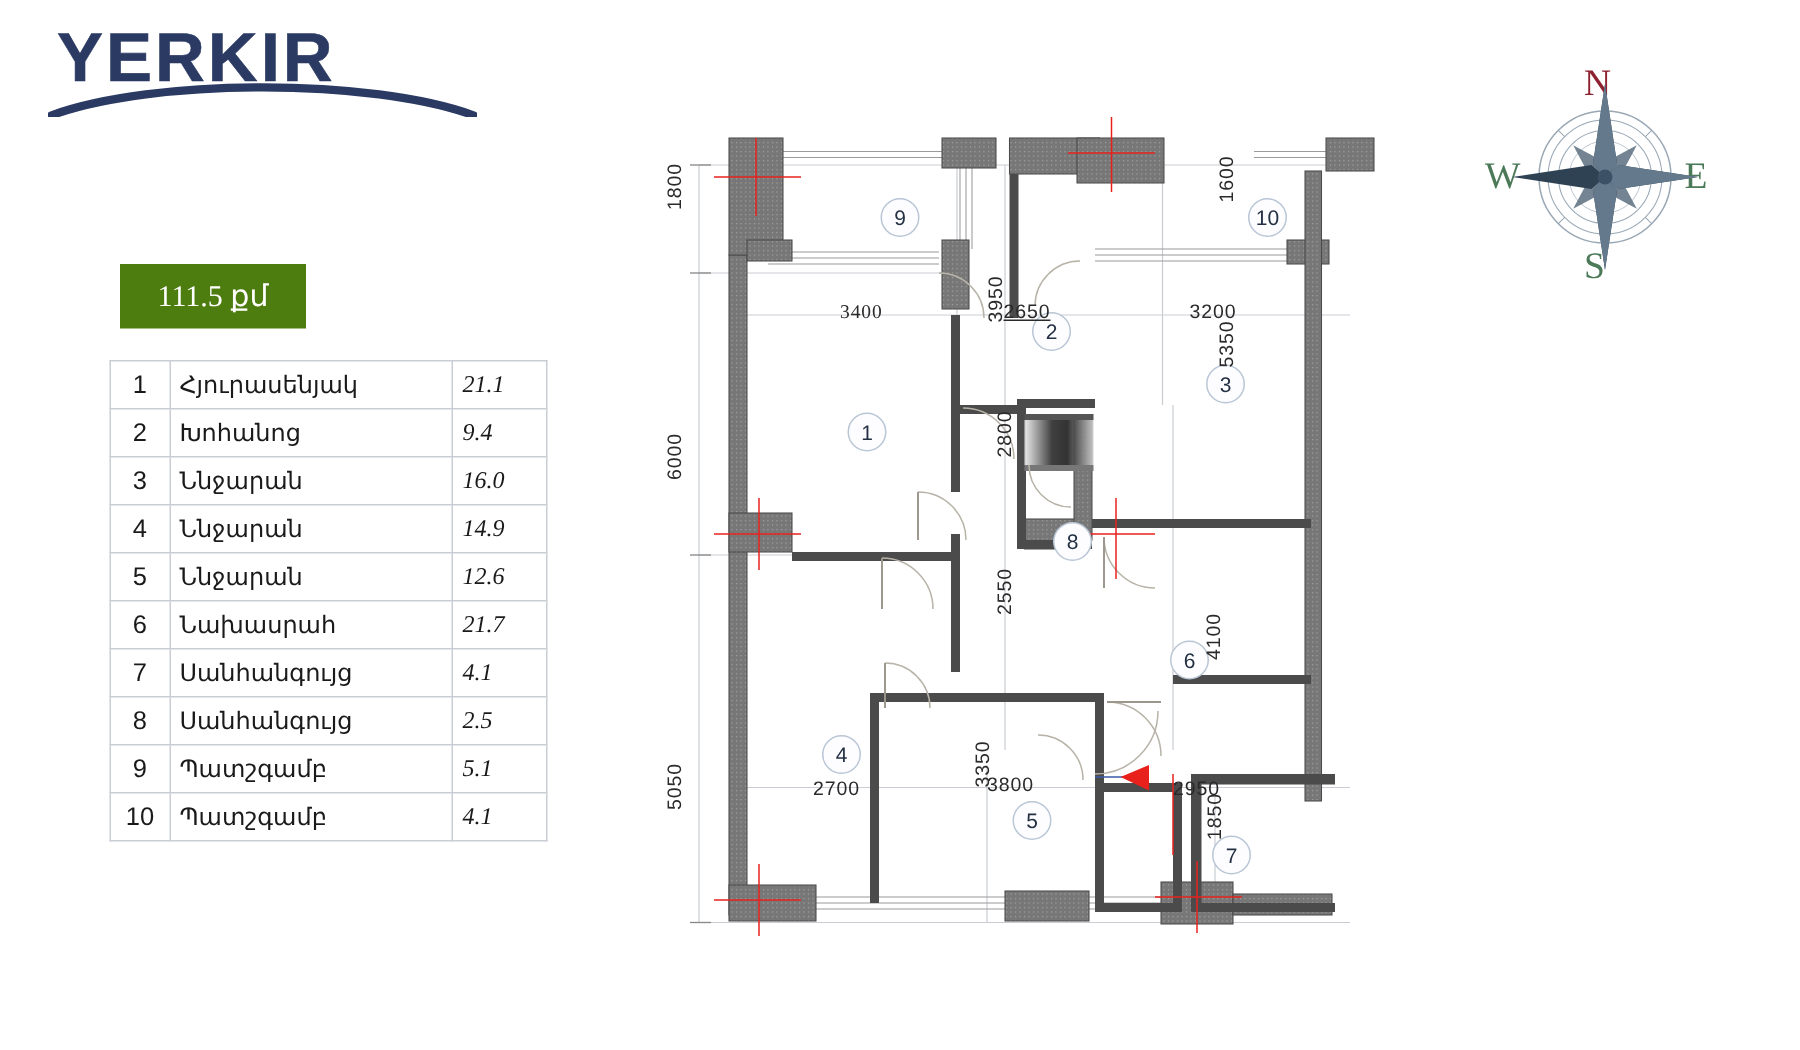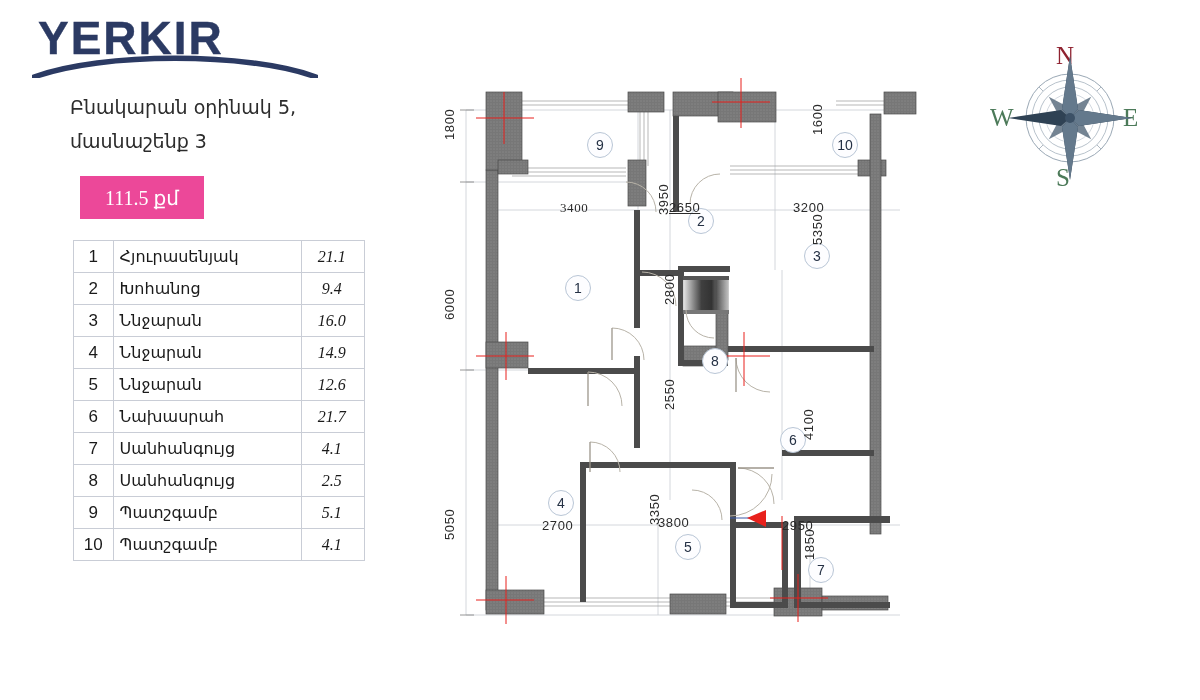--- a/index.html
+++ b/index.html
@@ -27,21 +27,21 @@
 
   .subtitle{
     position:absolute;left:70px;top:90px;width:300px;
     font-family:"DejaVu Sans", sans-serif;
     font-size:19px;color:#2c2c2c;line-height:34px;font-weight:400;
   }
 
   .area-badge{
     position:absolute;left:80px;top:176px;
     width:124px;height:43px;
-    background:#ec4899;
+    background:#4d7c0f;
     display:flex;align-items:center;justify-content:center;
     color:#ffffff;
     font-family:"Liberation Serif", serif;
     font-size:20px;
   }
 
   .room-table{
     position:absolute;left:73px;top:240px;
     width:292px;
     border-collapse:collapse;
@@ -51,21 +51,21 @@
     border:1px solid #c9cdd6;
     height:31px;
     padding:0 6px;
     font-size:16px;
     color:#1a1a1a;
     vertical-align:middle;
   }
   .room-table td.idx{width:28px;text-align:center;font-size:17px;
     font-family:"Liberation Sans", sans-serif;}
   .room-table td.nm{width:186px;text-align:left;}
-  .room-table td.ar{width:50px;text-align:center;padding-right:9px;
+  .room-table td.ar{width:50px;text-align:left;padding-right:9px;
     font-family:"Liberation Serif", serif;font-style:italic;font-size:16px;margin-left:16px;}
 
   
   .compass{position:absolute;left:990px;top:42px;width:160px;height:150px;}
   .compass-letter{
     position:absolute;font-family:"Liberation Serif", serif;
     font-size:25px;font-weight:400;
   }
   .cl-n{left:66px;top:0px;color:#8f2230;}
   .cl-e{left:133px;top:62px;color:#4c7a59;}
@@ -100,24 +100,20 @@
 
   <div class="left-panel">
 
     <div class="logo-wrap">
       <div class="logo-text">YERKIR</div>
       <svg class="logo-arc" viewBox="0 0 286 34">
         <path d="M2,33 C70,8 216,8 284,33" fill="none" stroke="#2b3a63" stroke-width="5.5" stroke-linecap="round"></path>
       </svg>
     </div>
 
-    <div class="subtitle">
-      <div>Բնակարան օրինակ 5,</div>
-      <div>մասնաշենք 3</div>
-    </div>
 
     <div class="area-badge">111.5 քմ</div>
 
     <table class="room-table">
       <tbody id="room-rows">
           <tr>
             <td class="idx">1</td>
             <td class="nm">Հյուրասենյակ</td>
             <td class="ar">21.1</td>
           </tr>

